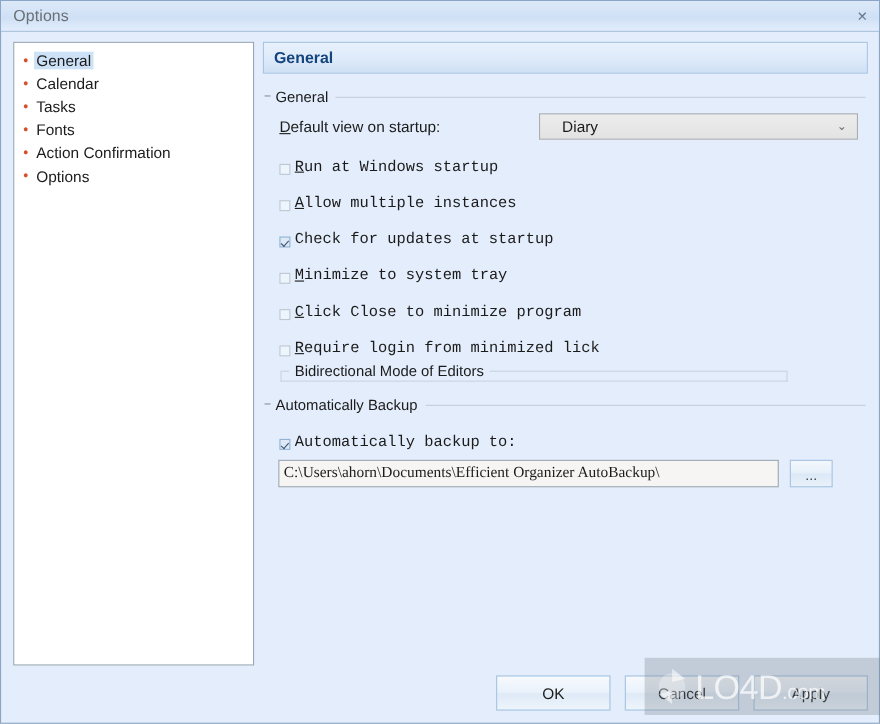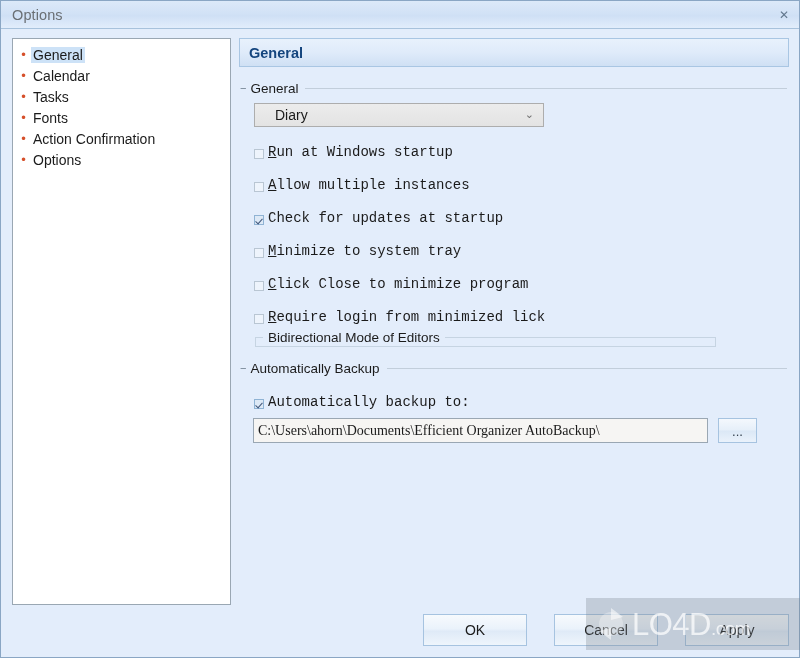--- a/index.html
+++ b/index.html
@@ -326,21 +326,21 @@
     cursor: pointer;
     line-height: 15px;
     padding-bottom: 3px;
   }
   
   .footer {
     position: absolute;
     right: 10px;
     bottom: 11px;
     display: flex;
-    gap: 27px;
+    gap: 13px;
   }
   .btn {
     width: 104px;
     height: 32px;
     box-sizing: border-box;
     border: 1px solid #a6c3e0;
     background: linear-gradient(to bottom, #f7fafd 0%, #eaf2fb 46%, #dfeaf7 54%, #eef5fc 100%);
     display: flex;
     align-items: center;
     justify-content: center;
@@ -425,20 +425,21 @@
       <div class="group">
         <div class="group-header">
           <span class="collapse">−</span>
           <span class="gtitle">General</span>
           <span class="gline"></span>
         </div>
 
         <div class="group-body">
 
           <div class="row-dropdown">
+            <span class="field-label"><span class="u">D</span><span>efault view on startup:</span></span>
             <div class="select">
               <span>Diary</span>
               <span class="chev">⌄</span>
             </div>
           </div>
 
           <div class="cb-row">
             <span class="cb"></span>
             <span class="cb-label"><span class="u">R</span><span>un at Windows startup</span></span>
           </div>

